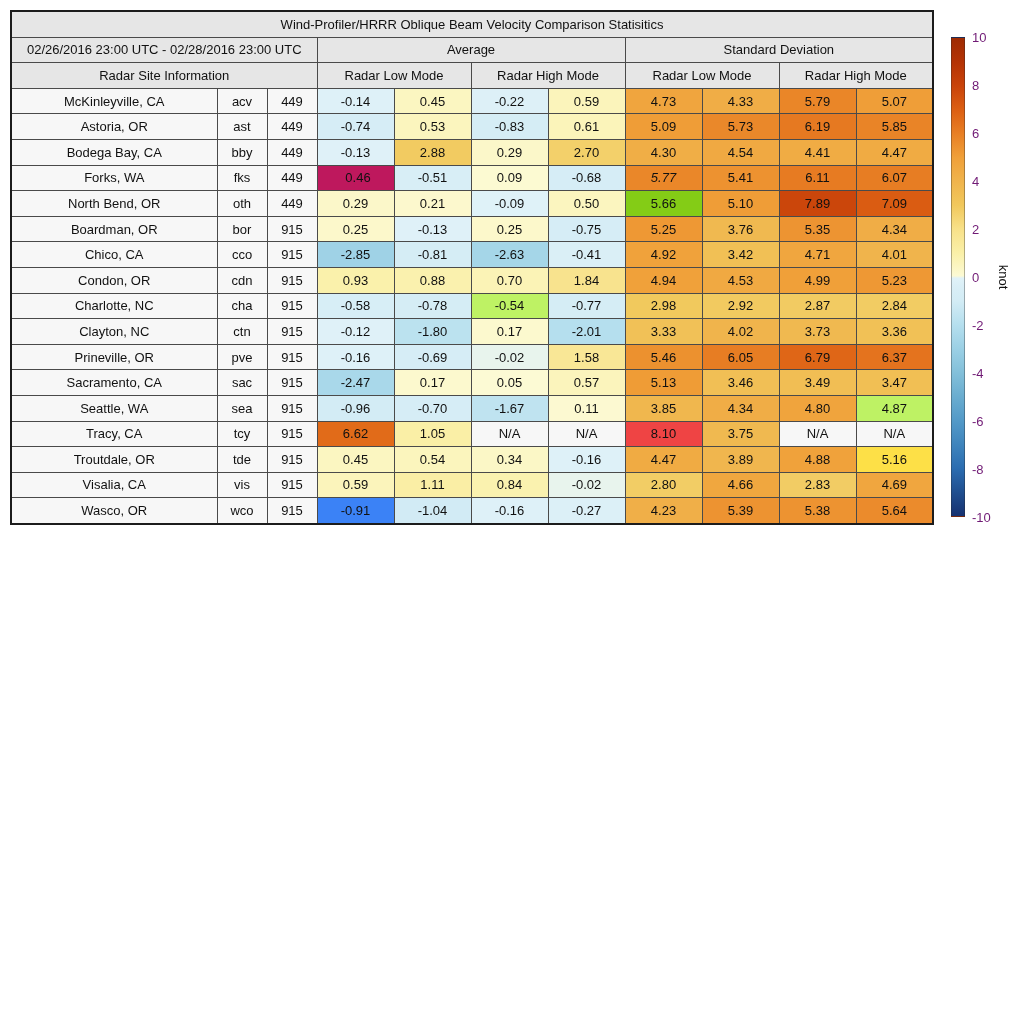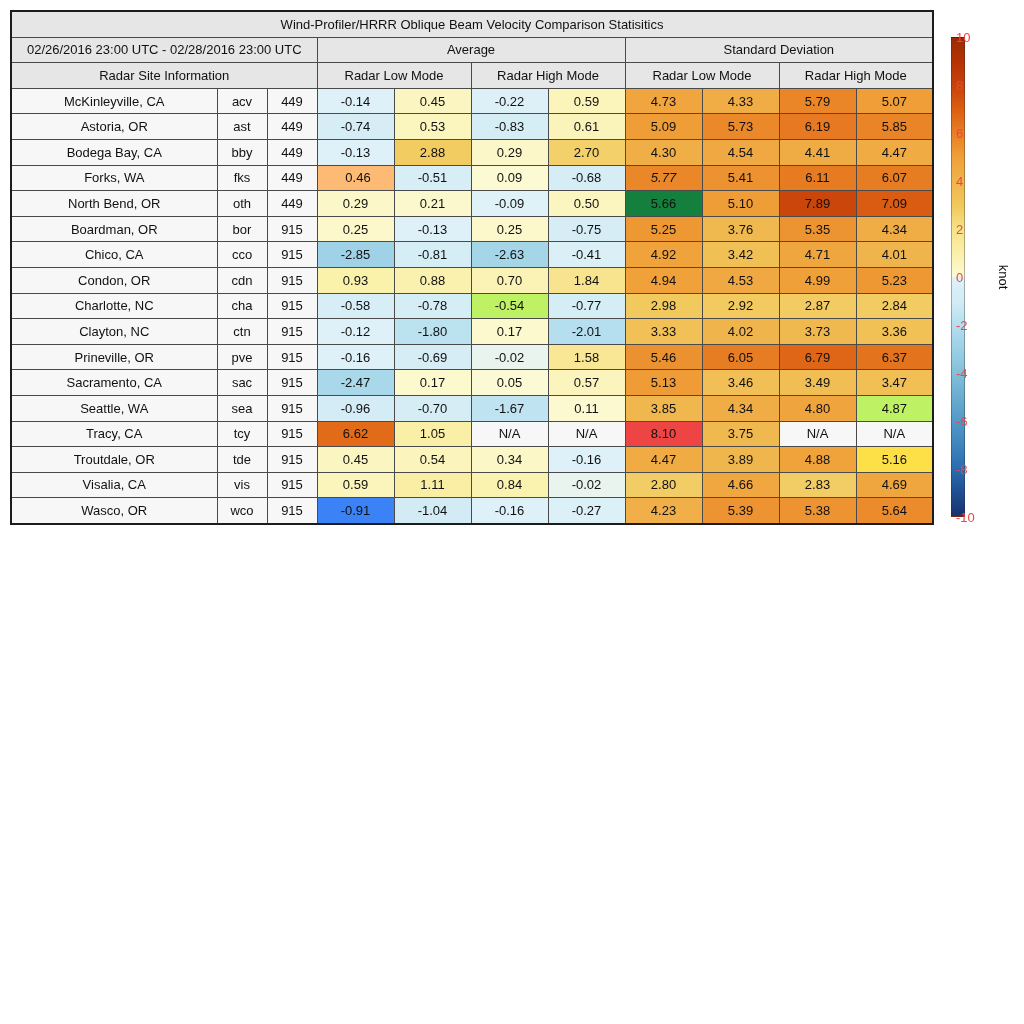--- a/index.html
+++ b/index.html
@@ -32,23 +32,23 @@
   table.stats-table td.label-cell{background:#f7f7f7;}
   table.stats-table td.na-cell{background:#f7f7f7;}
 
   .colorbar{position:absolute;left:951px;top:37px;width:75px;height:480px;}
   .cbar-bar{
     position:absolute;left:0;top:0;width:14px;height:480px;
     border:1px solid rgba(40,40,40,0.35);
     box-sizing:border-box;
   }
   .cbar-tick{
-    position:absolute;left:5px;
+    position:absolute;left:21px;
     transform:translateY(-50%);
-    font-size:13px;color:#ef4444;line-height:1;
+    font-size:13px;color:#701a75;line-height:1;
   }
   .cbar-unit{
     position:absolute;left:52px;top:50%;
     transform:translate(-50%,-50%) rotate(90deg);
     font-size:13px;color:#111;line-height:1;
     white-space:nowrap;
   }
 </style>
 </head>
 <body>
@@ -123,38 +123,38 @@
           <td style="background: rgb(243, 208, 106);">2.70</td>
           <td style="background: rgb(240, 174, 70);">4.30</td>
           <td style="background: rgb(240, 169, 66);">4.54</td>
           <td style="background: rgb(240, 172, 68);">4.41</td>
           <td style="background: rgb(240, 171, 67);">4.47</td>
         </tr>
         <tr>
           <td class="label-cell">Forks, WA</td>
           <td class="label-cell">fks</td>
           <td class="label-cell">449</td>
-          <td style="background: #fdba74; padding-left: 7px;">0.46</td>
+          <td style="background: #be185d; padding-left: 7px;">0.46</td>
           <td style="background: rgb(216, 238, 246);">-0.51</td>
           <td style="background: rgb(252, 250, 210);">0.09</td>
           <td style="background: rgb(214, 237, 246);">-0.68</td>
           <td style="background: rgb(234, 135, 41); font-style: italic;">5.77</td>
           <td style="background: rgb(237, 146, 48);">5.41</td>
           <td style="background: rgb(231, 123, 34);">6.11</td>
           <td style="background: rgb(231, 125, 35);">6.07</td>
         </tr>
         <tr>
           <td class="label-cell">North Bend, OR</td>
           <td class="label-cell">oth</td>
           <td class="label-cell">449</td>
           <td style="background: rgb(251, 247, 201);">0.29</td>
           <td style="background: rgb(252, 248, 205);">0.21</td>
           <td style="background: rgb(223, 242, 248);">-0.09</td>
           <td style="background: rgb(251, 245, 191);">0.50</td>
-          <td style="background: #15803d;">5.66</td>
+          <td style="background: #84cc16;">5.66</td>
           <td style="background: rgb(239, 157, 55);">5.10</td>
           <td style="background: rgb(203, 70, 11);">7.89</td>
           <td style="background: rgb(218, 92, 18);">7.09</td>
         </tr>
         <tr>
           <td class="label-cell">Boardman, OR</td>
           <td class="label-cell">bor</td>
           <td class="label-cell">915</td>
           <td style="background: rgb(252, 248, 203);">0.25</td>
           <td style="background: rgb(223, 241, 248);">-0.13</td>

